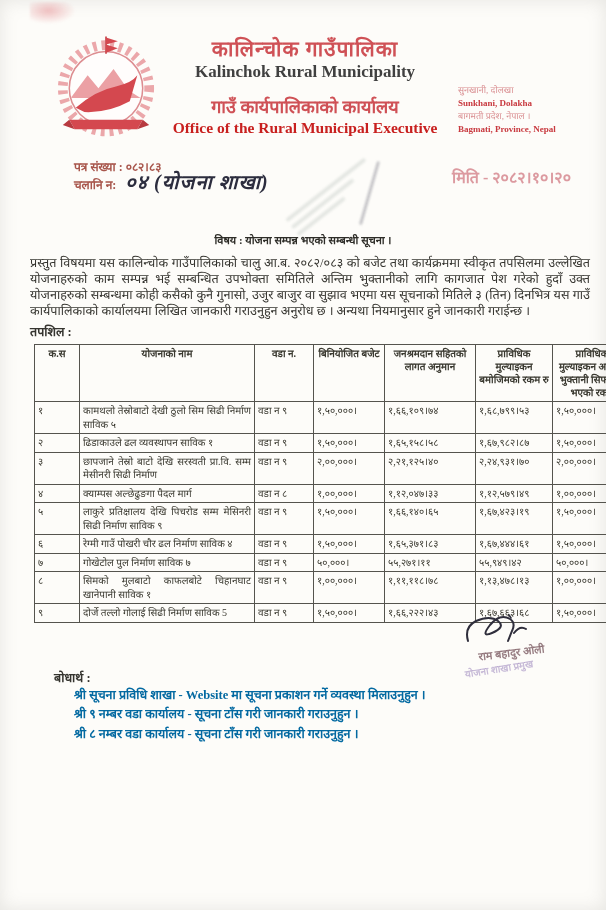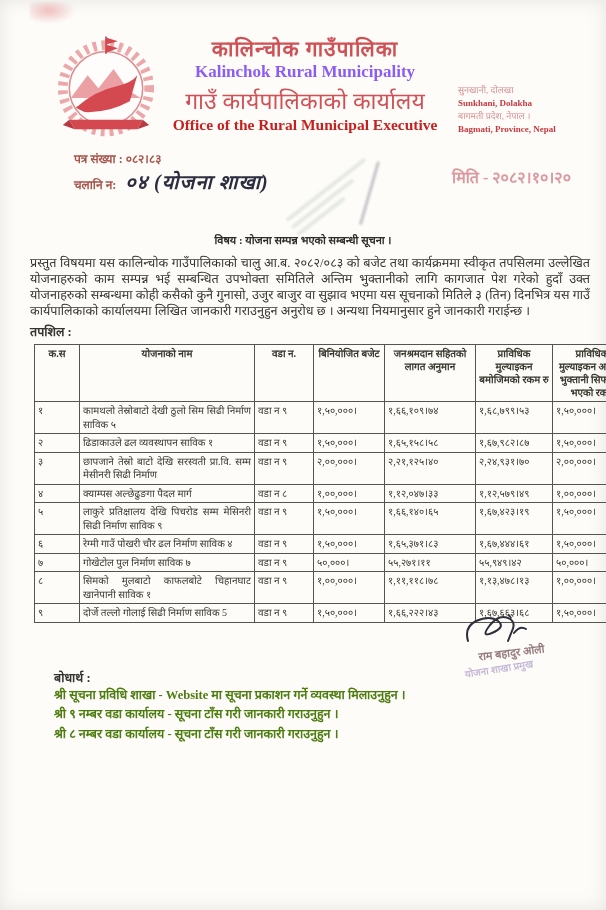--- a/index.html
+++ b/index.html
@@ -11,39 +11,39 @@
     overflow:hidden;
     font-family:"Liberation Serif", serif;
     color:#35342f;
     box-shadow:inset 0 0 18px rgba(120,120,115,.18);
   }
   
   .letterhead{position:relative;height:148px;}
   .emblem{position:absolute;left:52px;top:26px;width:108px;height:116px;}
   .titles{position:absolute;left:150px;top:38px;width:310px;text-align:center;line-height:1.12;}
   .title-np{font-size:21px;font-weight:bold;color:#cf5156;letter-spacing:1px;}
-  .title-en{font-size:17px;font-weight:bold;color:#8b5cf6;}
-  .office-np{font-size:23px;font-weight:normal;color:#cf5156;margin-top:8px;}
+  .title-en{font-size:17px;font-weight:bold;color:#404040;}
+  .office-np{font-size:18px;font-weight:bold;color:#cf5156;margin-top:16px;}
   .office-en{font-size:15.5px;font-weight:bold;color:#c8201f;margin-top:2px;}
   .address{position:absolute;left:458px;top:84px;width:146px;font-size:9px;line-height:1.45;}
   .address div:nth-child(odd){color:#d98e91;}
   .address div:nth-child(even){color:#c8393f;font-weight:bold;}
   
   .corner-smudge{position:absolute;left:30px;top:2px;width:46px;height:22px;
     background:radial-gradient(ellipse at 40% 40%, rgba(224,120,125,.45), rgba(224,120,125,0) 70%);
     filter:blur(1px);}
   .mid-stamp{position:absolute;left:290px;top:178px;width:100px;height:60px;transform:rotate(-38deg);opacity:.30;}
   .mid-stamp i{display:block;height:4px;margin:5px 0;background:rgba(110,130,120,.55);border-radius:2px;filter:blur(1.1px);}
   .mid-stamp i:nth-child(2){width:78%;}
   .mid-stamp i:nth-child(3){width:60%;}
   .pen-stroke{position:absolute;left:368px;top:160px;width:3px;height:66px;
     background:rgba(150,150,158,.55);transform:rotate(16deg);filter:blur(.8px);border-radius:2px;}
   
   .meta{position:relative;height:56px;margin-top:2px;}
-  .ref-line{position:absolute;left:74px;top:0;font-size:12px;color:#a8564c;font-weight:bold;}
+  .ref-line{position:absolute;left:74px;top:8px;font-size:12px;color:#a8564c;font-weight:bold;}
   .dispatch-line{position:absolute;left:74px;top:18px;font-size:12px;color:#a8564c;font-weight:bold;}
   .handwritten{font-size:20px;font-style:italic;color:#2c2d3e;font-weight:bold;letter-spacing:1px;margin-left:6px;}
   .date-line{position:absolute;left:452px;top:16px;font-size:16px;color:#dc9aa0;font-weight:bold;}
   
   .subject{margin-top:26px;text-align:center;font-size:11px;font-weight:bold;color:#2e2d28;}
   .body-text{margin:8px 16px 0 30px;font-size:12.6px;line-height:1.28;text-align:justify;color:#35342f;}
   .tapasil{margin:4px 0 4px 30px;font-size:12.5px;font-weight:bold;}
   
   table.plan{border-collapse:collapse;margin-left:34px;width:568px;table-layout:fixed;
     font-size:10px;color:#3a3930;}
@@ -55,21 +55,21 @@
   td.c1{text-align:justify;}
   td.c2,th.c2{width:52px;}
   td.c3,th.c3{width:64px;}
   td.c4,th.c4{width:84px;}
   td.c5,th.c5{width:70px;}
   td.c6,th.c6{width:72px;}
   td.c2,td.c3,td.c4,td.c5,td.c6{text-align:left;white-space:nowrap;}
   
   .footer{position:relative;margin-top:46px;}
   .bodhartha{margin-left:54px;font-size:12.5px;font-weight:bold;}
-  .cc-list{margin-left:54px;font-size:12.5px;line-height:1.55;font-weight:bold;color:#4d7c0f;}
+  .cc-list{margin-left:74px;font-size:12.5px;line-height:1.55;font-weight:bold;color:#0369a1;}
   .sig-block{position:absolute;left:462px;top:-58px;width:140px;}
   .sig-mark{display:block;}
   .sig-name{font-size:11px;color:rgba(122,88,96,.78);font-weight:bold;transform:rotate(-7deg);margin-top:-14px;margin-left:16px;white-space:nowrap;}
   .sig-designation{font-size:10px;color:rgba(125,95,170,.42);font-weight:bold;transform:rotate(-9deg);margin-left:2px;white-space:nowrap;}
 </style>
 </head>
 <body>
 
 <div class="page">
 

